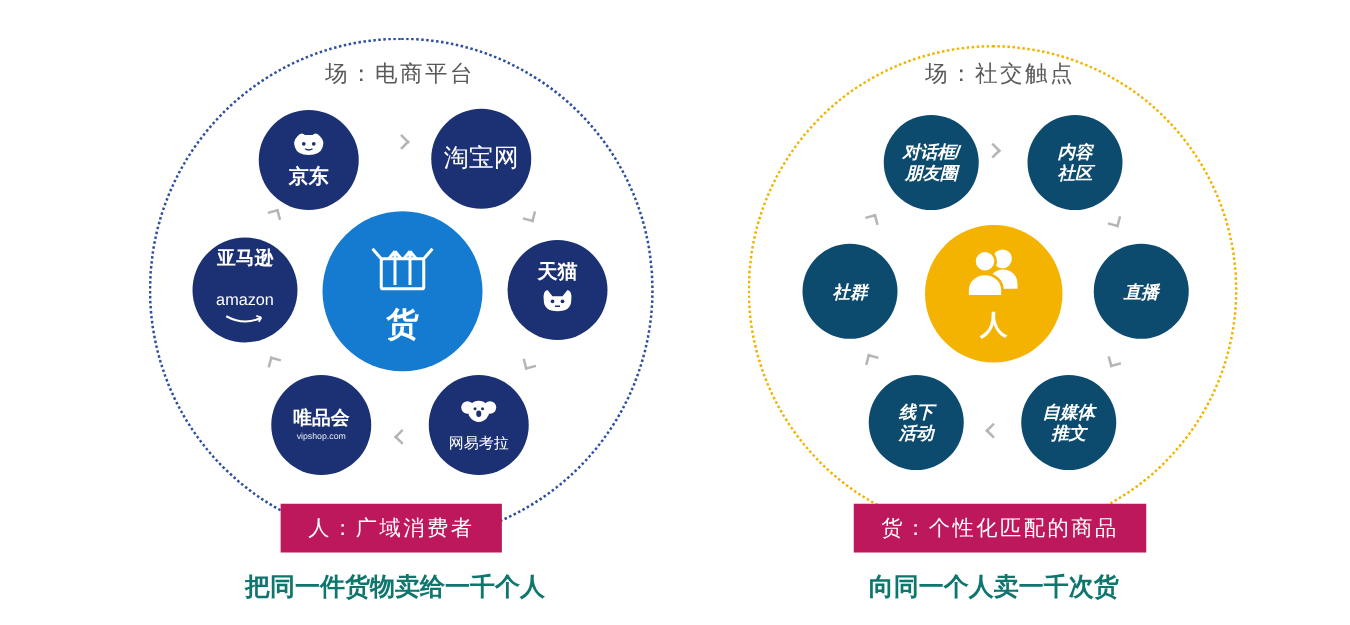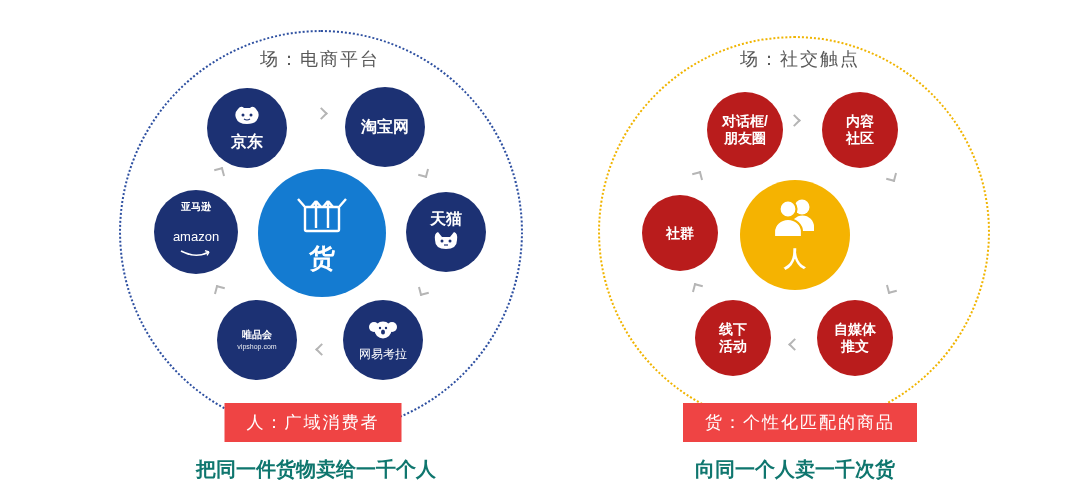--- a/index.html
+++ b/index.html
@@ -18,40 +18,40 @@
   }
   .title-left  { left: 320px; top: 47px; }
   .title-right { left: 800px; top: 47px; }
 
   .sat {
     position: absolute; border-radius: 50%;
     display: flex; flex-direction: column; align-items: center; justify-content: center;
     color: #ffffff; text-align: center; line-height: 1.2;
   }
   .sat-navy { background: #1c3173; width: 80px; height: 80px; }
-  .sat-gold { background: #b91c1c; width: 76px; height: 76px;
-              font-size: 14px; font-weight: bold; white-space: pre-line; }
+  .sat-gold { background: #0c4a6e; width: 76px; height: 76px;
+              font-size: 14px; font-weight: bold; white-space: pre-line; font-style: italic; }
 
   .sat-jd     { left: 207px; top: 88px;  }
   .sat-taobao { left: 345px; top: 87px;  }
   .sat-tmall  { left: 406px; top: 192px; }
   .sat-kaola  { left: 343px; top: 300px; }
   .sat-vip    { left: 217px; top: 300px; }
   .sat-amazon { left: 154px; top: 190px; width: 84px; height: 84px; }
 
   .sat-chat      { left: 707px; top: 92px;  }
   .sat-content   { left: 822px; top: 92px;  }
   .sat-live      { left: 875px; top: 195px; }
   .sat-media     { left: 817px; top: 300px; }
   .sat-offline   { left: 695px; top: 300px; }
   .sat-community { left: 642px; top: 195px; }
 
-  .lbl-bold-17 { font-size: 16px; font-weight: bold; }
+  .lbl-bold-17 { font-size: 20px; font-weight: normal; }
   .lbl-bold-16 { font-size: 16px; font-weight: bold; }
-  .lbl-bold-15 { font-size: 10px; font-weight: bold; }
+  .lbl-bold-15 { font-size: 15px; font-weight: bold; }
   .lbl-12      { font-size: 12px; margin-top: 3px; }
   .lbl-sub-7   { font-size: 7px;  margin-top: 2px; opacity: .9; }
   .lbl-sub-13  { font-size: 13px; margin-top: 16px; text-transform: lowercase; }
 
   .center-node {
     position: absolute; border-radius: 50%;
     display: flex; flex-direction: column; align-items: center; justify-content: center;
     color: #ffffff;
   }
   .center-left  { left: 258px; top: 169px; width: 128px; height: 128px; background: #147bd1; }
@@ -59,21 +59,21 @@
   .center-label-left  { font-size: 26px; font-weight: bold; margin-top: 3px; }
   .center-label-right { font-size: 22px; font-weight: bold; margin-top: 2px; }
 
   .chev {
     position: absolute; width: 9px; height: 9px;
     border-top: 2.5px solid #b5b5b5; border-right: 2.5px solid #b5b5b5;
   }
 
   .badge {
     position: absolute; transform: translateX(-50%);
-    background: #ef4444; color: #ffffff;
+    background: #be185d; color: #ffffff;
     font-size: 17px; letter-spacing: 2px; padding: 8px 22px; white-space: nowrap;
   }
   .badge-left  { left: 313px; top: 403px; }
   .badge-right { left: 800px; top: 403px; }
 
   .caption {
     position: absolute; transform: translateX(-50%);
     font-size: 20px; font-weight: bold; color: #0f766e; white-space: nowrap;
   }
   .caption-left  { left: 316px; top: 456px; }
@@ -180,20 +180,23 @@
   <span class="chev" style="left:693px; top:172px; transform:rotate(345deg);"></span>
 
   <div class="sat sat-gold sat-chat">
     <span>对话框/
 朋友圈</span>
   </div>
   <div class="sat sat-gold sat-content">
     <span>内容
 社区</span>
   </div>
+  <div class="sat sat-gold sat-live">
+    <span>直播</span>
+  </div>
   <div class="sat sat-gold sat-media">
     <span>自媒体
 推文</span>
   </div>
   <div class="sat sat-gold sat-offline">
     <span>线下
 活动</span>
   </div>
   <div class="sat sat-gold sat-community">
     <span>社群</span>

